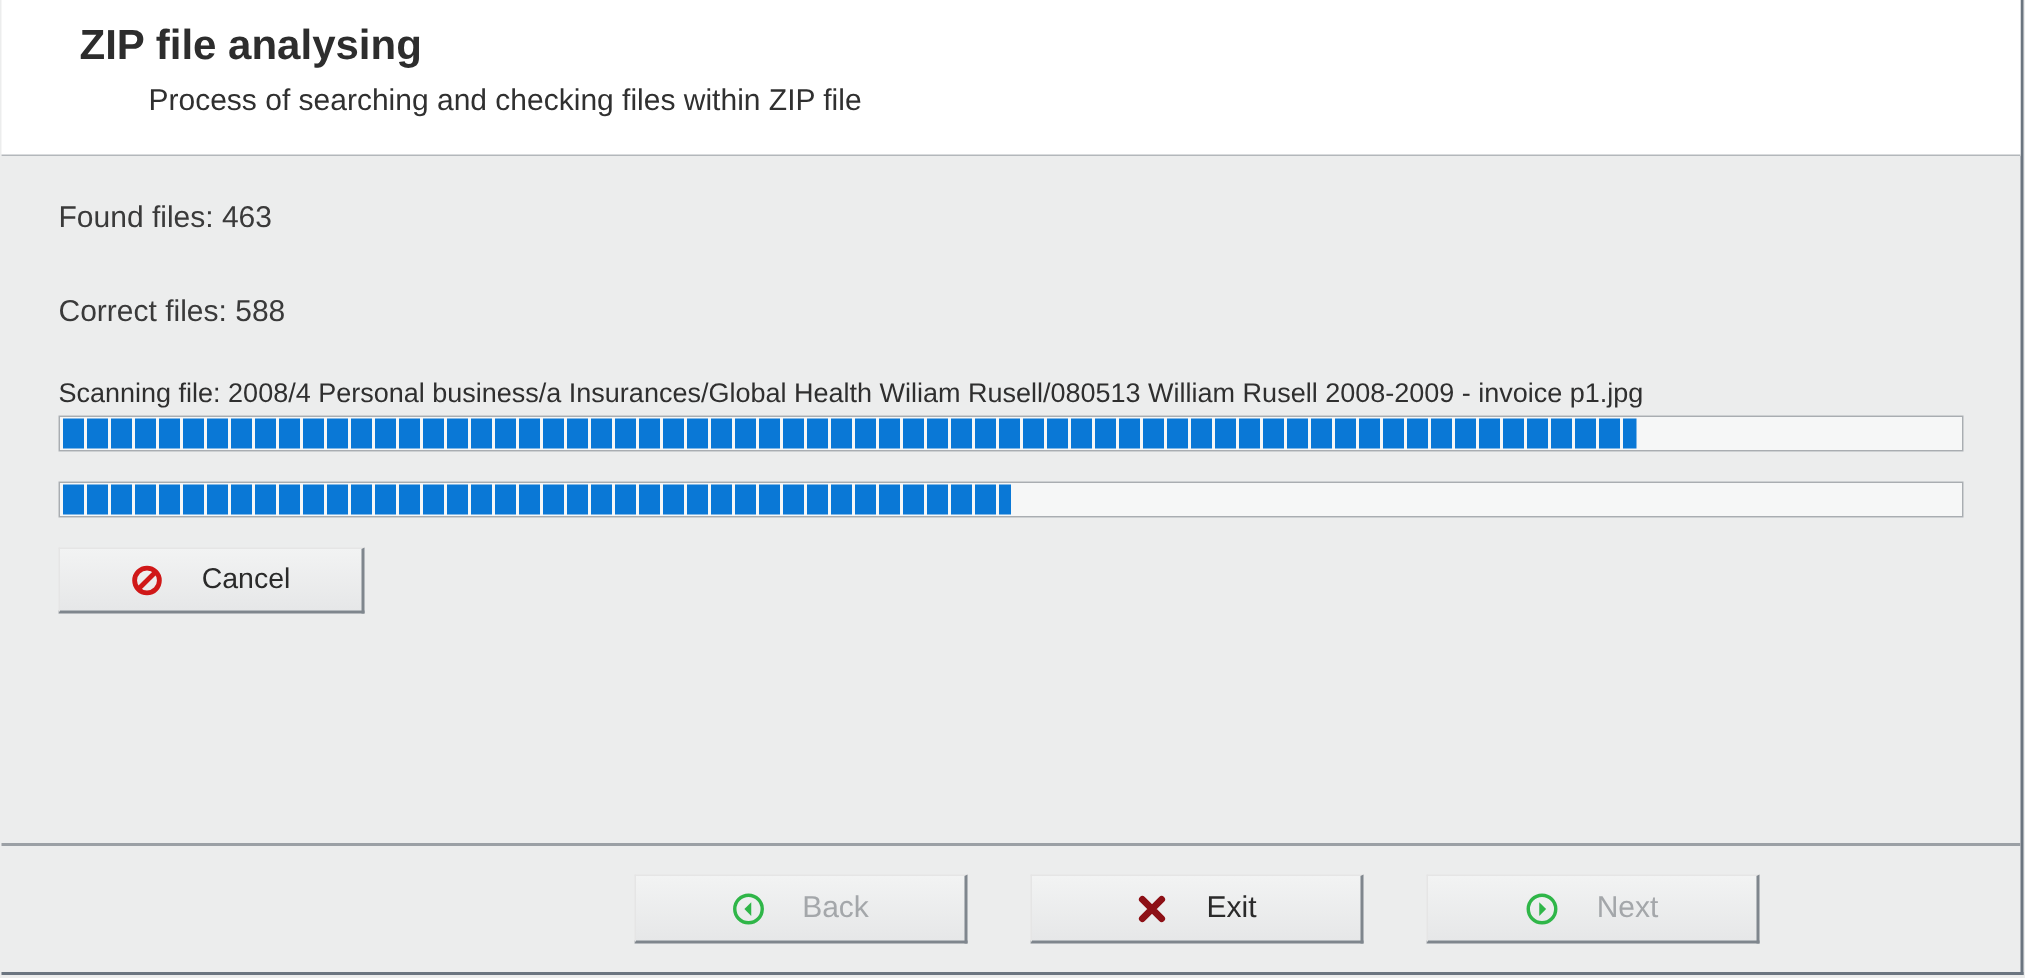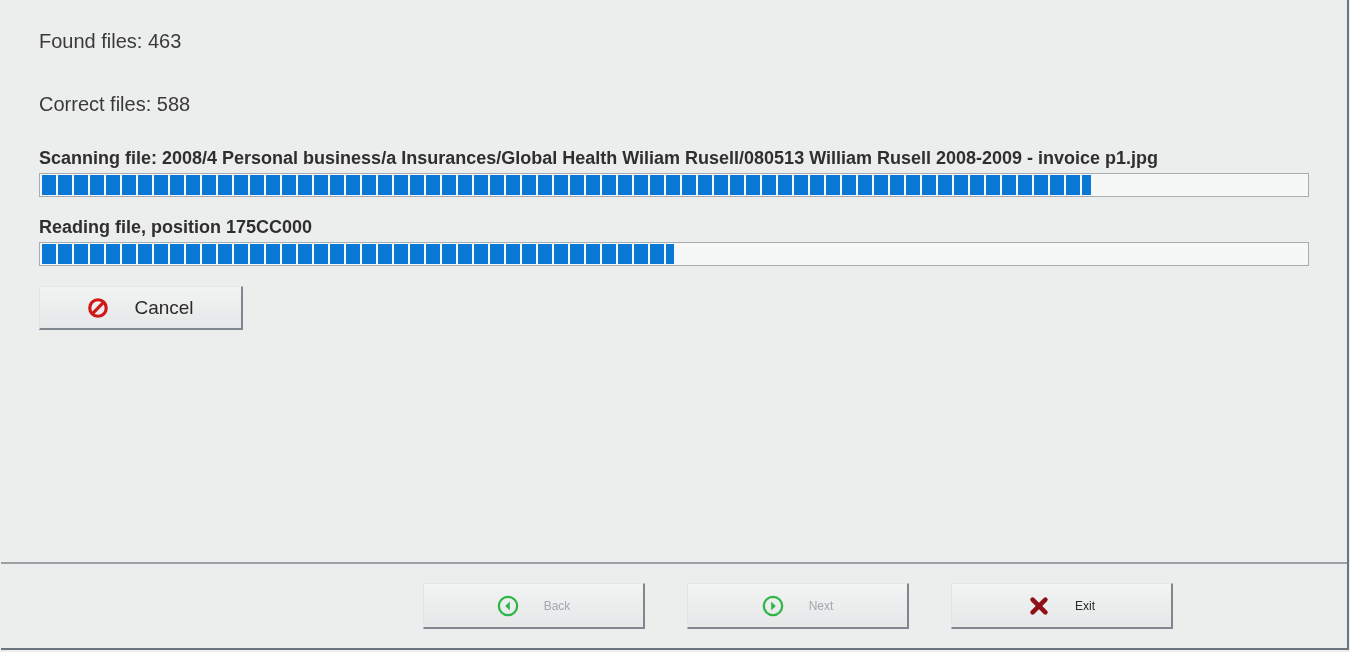--- a/index.html
+++ b/index.html
@@ -52,21 +52,20 @@
     .sub-info {
       margin-bottom: 32px;
     }
     .label-line {
       font-size: 18px;
       margin: 0 0 4px 0;
       color: #2f2f2f;
       white-space: nowrap;
       overflow: hidden;
       text-overflow: ellipsis;
-      font-weight: bold;
     }
     .progress-outer {
       width: 1270px;
       height: 24px;
       background: #f6f7f7;
       border: 1px solid #a9adb1;
       box-sizing: border-box;
       display: flex;
       align-items: center;
       padding: 0 2px;
@@ -114,46 +113,49 @@
       display: flex;
       align-items: center;
       justify-content: flex-end;
       gap: 42px;
       padding-right: 174px;
       box-sizing: border-box;
     }
     .btn-nav {
       width: 222px;
       height: 46px;
-      font-size: 12px;
+      font-size: 20px;
     }
     .btn-exit {
       color: #2a2a2a;
     }
     .icon {
       display: inline-flex;
       align-items: center;
       justify-content: center;
     }
   </style>
 </head>
 <body>
 
 <div class="dialog">
+  <div class="header">
+    <h1>ZIP file analysing</h1>
+    <p>Process of searching and checking files within ZIP file</p>
+  </div>
 
   <div class="body">
     <div class="info-line">Found files: 463</div>
     <div class="info-line sub-info">Correct files: 588</div>
 
     <div class="label-line">Scanning file: 2008/4 Personal business/a Insurances/Global Health Wiliam Rusell/080513 William Rusell 2008-2009 - invoice p1.jpg</div>
     <div class="progress-outer">
       <div class="progress-fill" style="width:83%"></div>
     </div>
 
-    <div class="label-line">Reading file, position 175CC000</div>
     <div class="progress-outer progress-2">
       <div class="progress-fill" style="width:50%"></div>
     </div>
 
     <button class="btn btn-cancel">
       <span class="icon">
         <svg width="22" height="22" viewBox="0 0 24 24">
           <circle cx="12" cy="12" r="9" fill="none" stroke="#d01818" stroke-width="3.5"></circle>
           <line x1="6.5" y1="17.5" x2="17.5" y2="6.5" stroke="#d01818" stroke-width="3.5"></line>
         </svg>
@@ -166,32 +168,32 @@
     <button class="btn btn-nav btn-disabled">
       <span class="icon">
         <svg width="22" height="22" viewBox="0 0 24 24">
           <circle cx="12" cy="12" r="10" fill="none" stroke="#2fb648" stroke-width="2.5"></circle>
           <path d="M14 7 L9 12 L14 17 Z" fill="#2fb648"></path>
         </svg>
       </span>
       <span>Back</span>
     </button>
 
+    <button class="btn btn-nav btn-exit">
+      <span class="icon">
+        <svg width="22" height="22" viewBox="0 0 24 24">
+          <path d="M5 5 L19 19 M19 5 L5 19" stroke="#8d1016" stroke-width="5" stroke-linecap="round"></path>
+        </svg>
+      </span>
+      <span>Exit</span>
+    </button>
+
     <button class="btn btn-nav btn-disabled">
       <span class="icon">
         <svg width="22" height="22" viewBox="0 0 24 24">
           <circle cx="12" cy="12" r="10" fill="none" stroke="#2fb648" stroke-width="2.5"></circle>
           <path d="M10 7 L15 12 L10 17 Z" fill="#2fb648"></path>
         </svg>
       </span>
       <span>Next</span>
     </button>
-
-    <button class="btn btn-nav btn-exit">
-      <span class="icon">
-        <svg width="22" height="22" viewBox="0 0 24 24">
-          <path d="M5 5 L19 19 M19 5 L5 19" stroke="#8d1016" stroke-width="5" stroke-linecap="round"></path>
-        </svg>
-      </span>
-      <span>Exit</span>
-    </button>
   </div>
 </div>
 
 </body></html>

